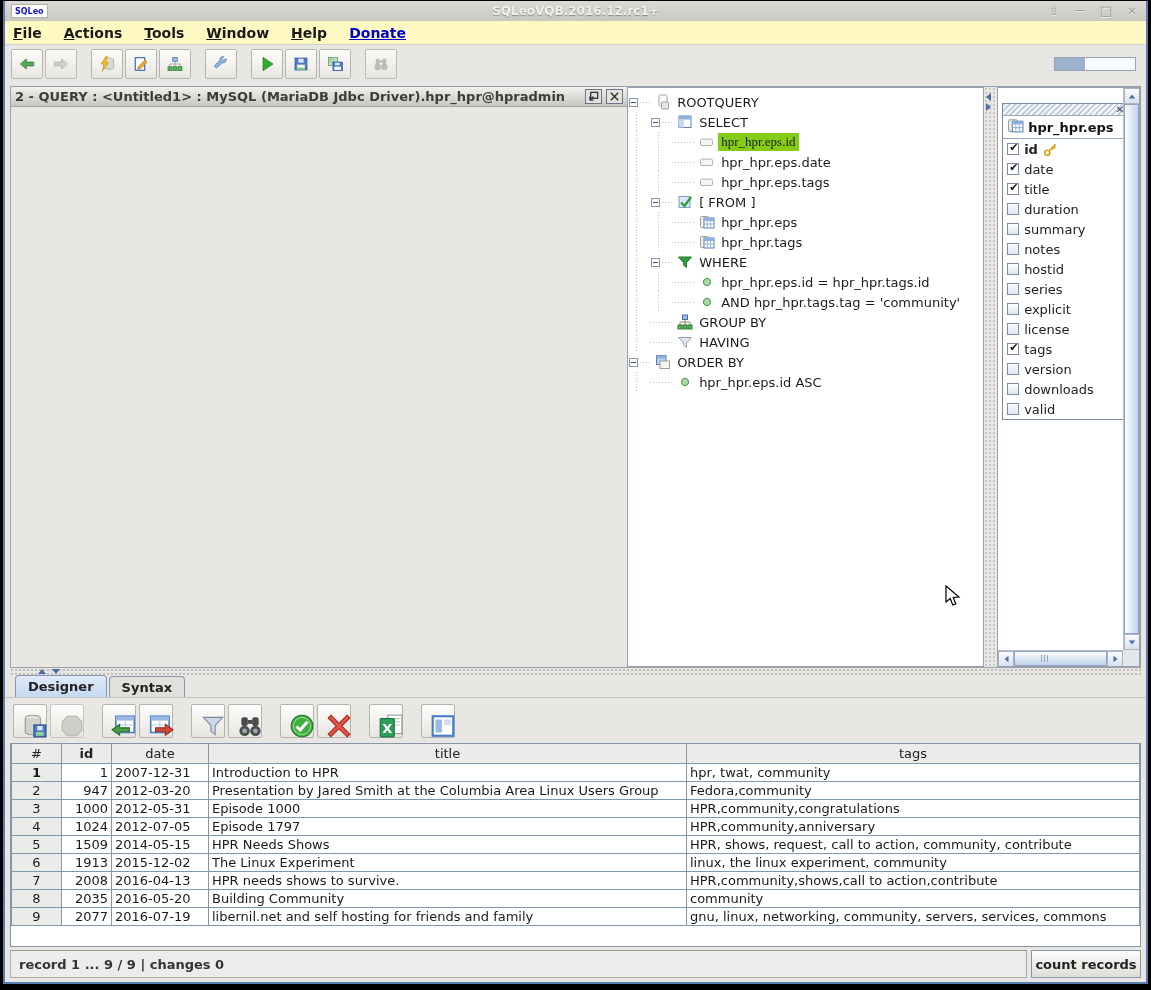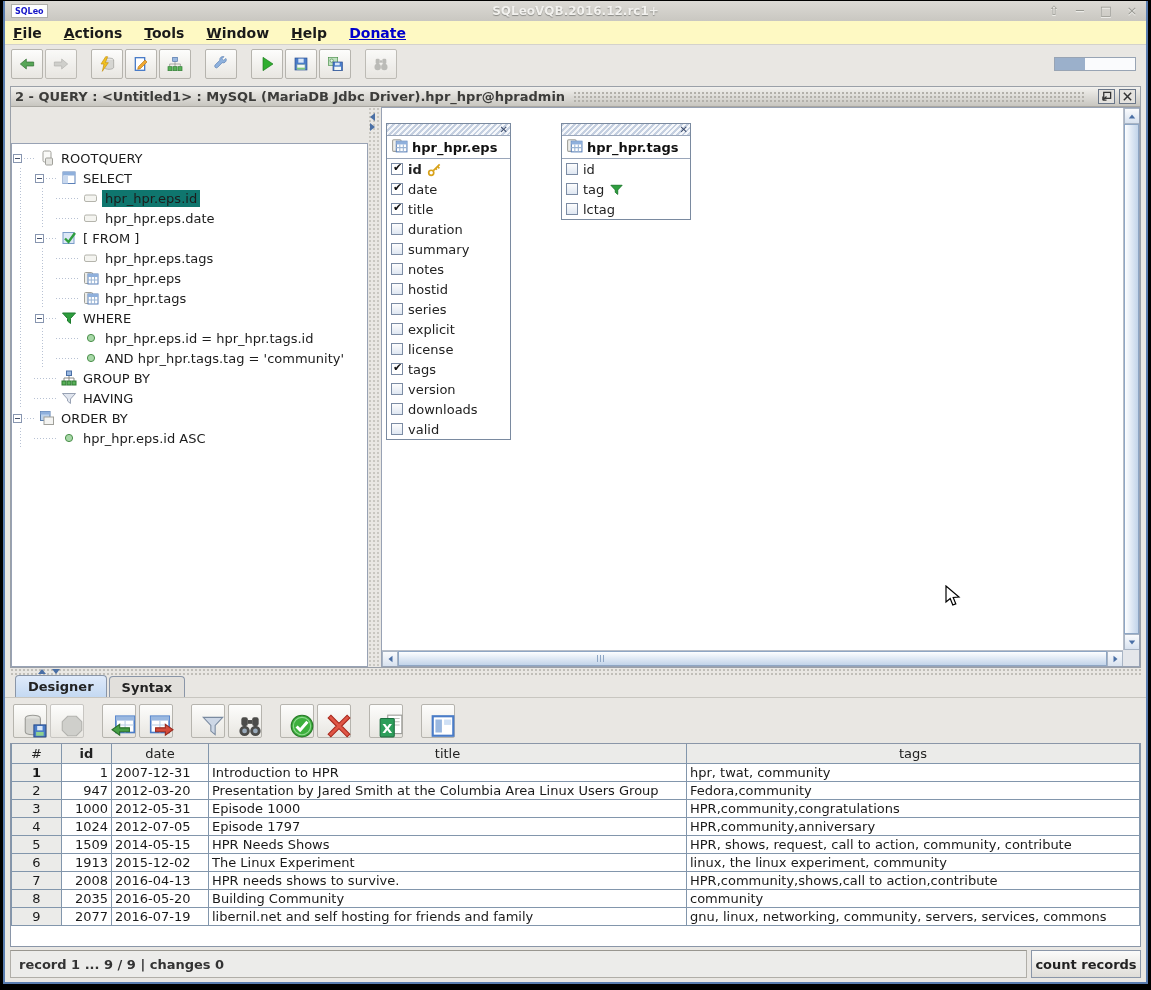--- a/index.html
+++ b/index.html
@@ -36,33 +36,33 @@
         display:flex; align-items:center; justify-content:center; border-radius:2px; }
   .tb svg { width:23px; height:23px; }
   .tb.disabled { opacity:.85; }
   .tb-gap { width:10px; }
   .progress { position:absolute; right:10px; top:12px; width:82px; height:14px;
               border:1px solid #98a4b4; background:#fafbfd; }
   .progress .fill { height:100%; background:#9bb0cb; }
 
   
   .workspace { flex:1; display:flex; flex-direction:column; padding:3px 5px 0 5px; min-height:0; }
-  .frame { flex:1; display:flex; flex-direction:column; border:1px solid #9aa0a8; min-height:0; }
+  .frame { flex:1; display:flex; flex-direction:row; border:1px solid #9aa0a8; min-height:0; }
   .frame-title { height:20px; background:linear-gradient(#f2f1ee,#c8c6c0); border-bottom:1px solid #a8a6a0;
                  display:flex; align-items:center; padding:0 4px; }
   .frame-title .ft-text { font-weight:bold; color:#3c3c3a; font-size:13px; white-space:nowrap; }
   .frame-title .stipple { flex:1; height:12px; margin:0 8px;
        background-image:radial-gradient(#b2b0aa 1px, transparent 1px); background-size:4px 4px; }
   .fbtn { width:17px; height:15px; border:1px solid #6a7688; background:#e4e2de; margin-left:4px;
           display:flex; align-items:center; justify-content:center; }
   .fbtn svg { width:11px; height:11px; }
 
   
   .design { flex:1; display:flex; min-height:0; background:#e9e7e3; }
-  .tree-panel { width:357px; background:#fff; border:1px solid #98a2b4; overflow:hidden; padding-top:4px;margin-top:36px; }
+  .tree-panel { width:357px; background:#fff; border:1px solid #98a2b4; overflow:hidden; padding-top:4px; }
   .vdivider { width:13px; position:relative;
       background-image:radial-gradient(#c9c7c1 1px, transparent 1px); background-size:4px 4px; }
   .vdiv-arrows { position:absolute; top:6px; left:2px; display:flex; flex-direction:column; gap:2px; }
   .tri { width:0; height:0; }
   .tri.left  { border-top:4px solid transparent; border-bottom:4px solid transparent; border-right:5px solid #4a6fa5; }
   .tri.right { border-top:4px solid transparent; border-bottom:4px solid transparent; border-left:5px solid #4a6fa5; }
   .tri.up    { border-left:4px solid transparent; border-right:4px solid transparent; border-bottom:5px solid #4a6fa5; }
   .tri.down  { border-left:4px solid transparent; border-right:4px solid transparent; border-top:5px solid #4a6fa5; }
 
   .diagram { flex:1; background:#fff; border:1px solid #98a2b4; position:relative; overflow:hidden; }
@@ -73,21 +73,21 @@
   .tree-row .indent { width:22px; height:100%; flex:none;
       background:repeating-linear-gradient(to bottom,#b8c2d4 0 1px,transparent 1px 3px) 8px 0/1px 100% no-repeat; }
   .tree-row .dash { width:12px; height:1px; flex:none;
       background:repeating-linear-gradient(to right,#b8c2d4 0 1px,transparent 1px 3px); }
   .expander { width:9px; height:9px; flex:none; border:1px solid #8896b0; background:#fff;
               position:relative; margin:0 2px 0 1px; }
   .expander::after { content:""; position:absolute; left:1px; right:1px; top:3px; height:1px; background:#44506a; }
   .tico { width:16px; height:16px; flex:none; margin:0 3px; }
   .tico svg { width:16px; height:16px; display:block; }
   .tlabel { padding:1px 3px; }
-  .tlabel.selected { background:#0f766e; }
+  .tlabel.selected { background:#84cc16;font-family:Liberation Serif, serif; }
 
   
   .card { position:absolute; background:#fff; border:1px solid #7a8aa0; font-size:13px; }
   .card-header { height:12px; background:repeating-linear-gradient(135deg,#c4cfe0 0 2px,#f6f8fb 2px 4px);
                  border-bottom:1px solid #9aa6ba; display:flex; align-items:center; justify-content:flex-end; }
   .card-close { color:#3a4a6a; font-size:10px; font-weight:bold; line-height:10px; padding-right:2px; }
   .card-title { height:23px; display:flex; align-items:center; gap:4px; padding:0 4px;
                 border-bottom:1px solid #9aa6ba; font-weight:bold; color:#111; }
   .card-title svg { width:17px; height:17px; }
   .card-field { height:20px; display:flex; align-items:center; gap:5px; padding:0 4px; color:#222; }
@@ -346,41 +346,41 @@
                 <span class="dash"></span>
                 <span class="tico">
                   <svg viewBox="0 0 16 16">
                     <rect x="1.5" y="5" width="12" height="6.5" rx="1.5" fill="#f4f4f0" stroke="#b4b4ac"></rect>
                   </svg>
                 </span>
                 <span class="tlabel">hpr_hpr.eps.date</span>
               </div>
               <div class="tree-row">
                 <span class="indent"></span>
+                <span class="indent"></span>
+                <span class="dash"></span>
+                <span class="dash"></span>
+                <span class="tico">
+                  <svg viewBox="0 0 16 16">
+                    <rect x="1.5" y="5" width="12" height="6.5" rx="1.5" fill="#f4f4f0" stroke="#b4b4ac"></rect>
+                  </svg>
+                </span>
+                <span class="tlabel">hpr_hpr.eps.tags</span>
+              </div>
+              <div class="tree-row">
+                <span class="indent"></span>
                 <span class="expander"></span>
                 <span class="dash"></span>
                 <span class="tico">
                   <svg viewBox="0 0 16 16">
                     <rect x="2" y="2.5" width="11" height="11" fill="#dce8f6" stroke="#7a9cc8"></rect>
                     <path d="M4 8.5L7.5 12 14 3" stroke="#2e9e3e" stroke-width="2.4" fill="none"></path>
                   </svg>
                 </span>
                 <span class="tlabel">[ FROM ]</span>
-              </div>
-              <div class="tree-row">
-                <span class="indent"></span>
-                <span class="indent"></span>
-                <span class="dash"></span>
-                <span class="dash"></span>
-                <span class="tico">
-                  <svg viewBox="0 0 16 16">
-                    <rect x="1.5" y="5" width="12" height="6.5" rx="1.5" fill="#f4f4f0" stroke="#b4b4ac"></rect>
-                  </svg>
-                </span>
-                <span class="tlabel">hpr_hpr.eps.tags</span>
               </div>
               <div class="tree-row">
                 <span class="indent"></span>
                 <span class="indent"></span>
                 <span class="dash"></span>
                 <span class="dash"></span>
                 <span class="tico">
                   <svg viewBox="0 0 16 16">
                     <rect x="1.5" y="2.5" width="8" height="11" rx="1" fill="#eeeeea" stroke="#a0a09a"></rect>
                     <rect x="5" y="4" width="10" height="10" fill="#fff" stroke="#5a80b8"></rect>

